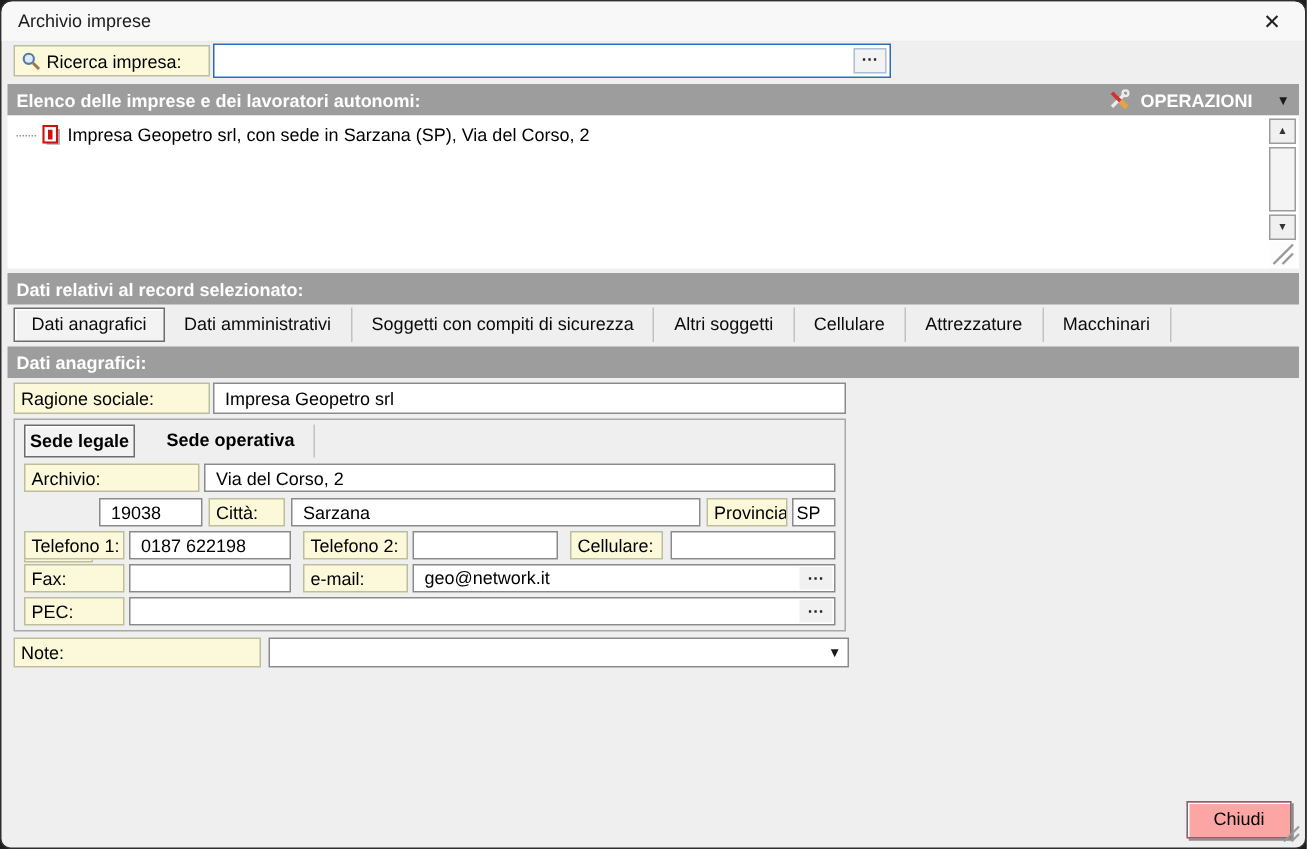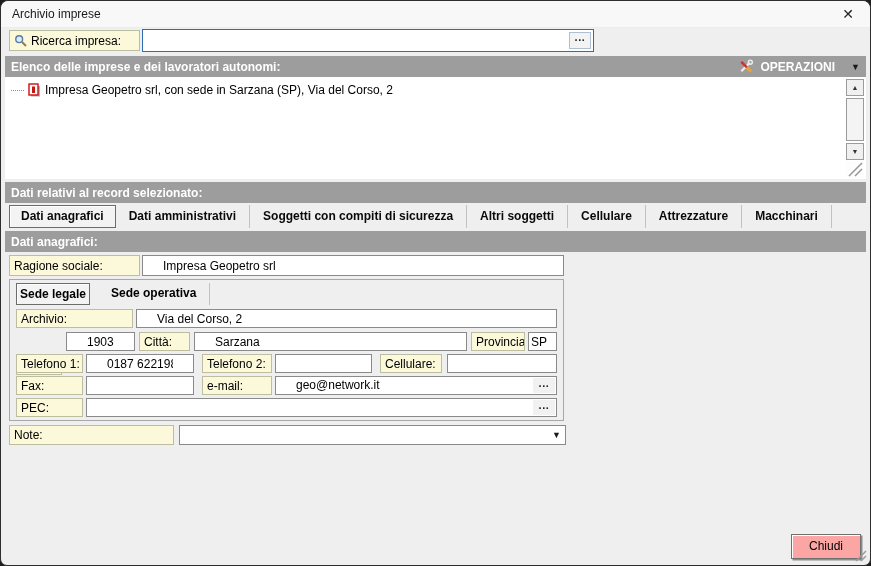--- a/index.html
+++ b/index.html
@@ -13,21 +13,21 @@
   .titlebar{position:absolute;top:0;left:0;right:0;height:26px;background:#f8f8f8;
     border-bottom:1px solid #ededed;border-radius:7px 7px 0 0;}
   .title-text{position:absolute;left:11px;top:0;line-height:26px;font-size:12px;color:#1a1a1a;}
   .close-btn{position:absolute;right:11px;top:0;width:22px;height:26px;line-height:26px;
     text-align:center;font-size:14px;color:#222;cursor:default;}
   
   .ylabel{position:absolute;box-sizing:border-box;background:#fbf9da;border:1px solid #bdbda0;
     display:flex;align-items:center;padding:0 4px;white-space:nowrap;overflow:hidden;}
   
   .field{position:absolute;box-sizing:border-box;background:#fff;border:1px solid #8a8a8a;
-    font-family:"Liberation Sans",sans-serif;font-size:12px;color:#000;padding:0 20px;outline:none;}
+    font-family:"Liberation Sans",sans-serif;font-size:12px;color:#000;padding:0 7px;outline:none;}
   input.field{margin:0;}
   
   .search-wrap{position:absolute;left:141px;top:28px;width:452px;height:23px;box-sizing:border-box;
     border:1px solid #2e6db4;background:#fff;}
   .search-wrap input{position:absolute;left:0;top:0;width:424px;height:21px;border:none;
     font-size:12px;padding:0 4px;box-sizing:border-box;outline:none;background:transparent;}
   .mini-browse{position:absolute;right:2px;top:2px;width:22px;height:17px;box-sizing:border-box;
     background:#f3f3f3;border:1px solid #aebfd4;text-align:center;line-height:14px;
     font-weight:bold;font-size:11px;color:#222;cursor:default;}
   
@@ -42,21 +42,21 @@
   .tree-row{position:absolute;left:6px;top:5px;height:16px;display:flex;align-items:center;gap:4px;}
   .tree-connector{width:13px;height:0;border-top:1px dotted #909090;}
   
   .sb-btn{position:absolute;right:2px;width:18px;height:17px;box-sizing:border-box;background:#f0f0f0;
     border:1px solid #9c9c9c;color:#333;font-size:7px;text-align:center;line-height:15px;}
   .sb-thumb{position:absolute;right:2px;top:21px;width:18px;height:43px;box-sizing:border-box;
     background:#f4f4f4;border:1px solid #9c9c9c;}
   .sb-grip{position:absolute;right:2px;bottom:1px;width:18px;height:17px;background:#fdfdfd;}
   
   .tabs-row{position:absolute;left:8px;top:204px;height:23px;display:flex;align-items:stretch;}
-  .tab{font-weight:bold;padding:0 13px;line-height:22px;border-right:1px solid #c2c2c2;
+  .tab{font-weight:normal;padding:0 13px;line-height:22px;border-right:1px solid #c2c2c2;
     color:#0a0a0a;white-space:nowrap;cursor:default;text-align:right;}
   .tab.selected{border:1px solid #6c6c6c;background:#f3f3f3;box-shadow:inset 1px 1px 0 #fff;
     padding:0 11px;line-height:21px;}
   
   .groupbox{position:absolute;left:8px;top:278px;width:555px;height:142px;box-sizing:border-box;
     border:1px solid #a8a8a8;}
   .subtab{position:absolute;top:3px;height:22px;line-height:21px;font-weight:bold;cursor:default;}
   .subtab.selected{left:6px;width:74px;box-sizing:border-box;border:1px solid #6c6c6c;
     background:#f3f3f3;box-shadow:inset 1px 1px 0 #fff;text-align:center;}
   .subtab.plain{left:88px;padding:0 13px;border-right:1px solid #c2c2c2;}

